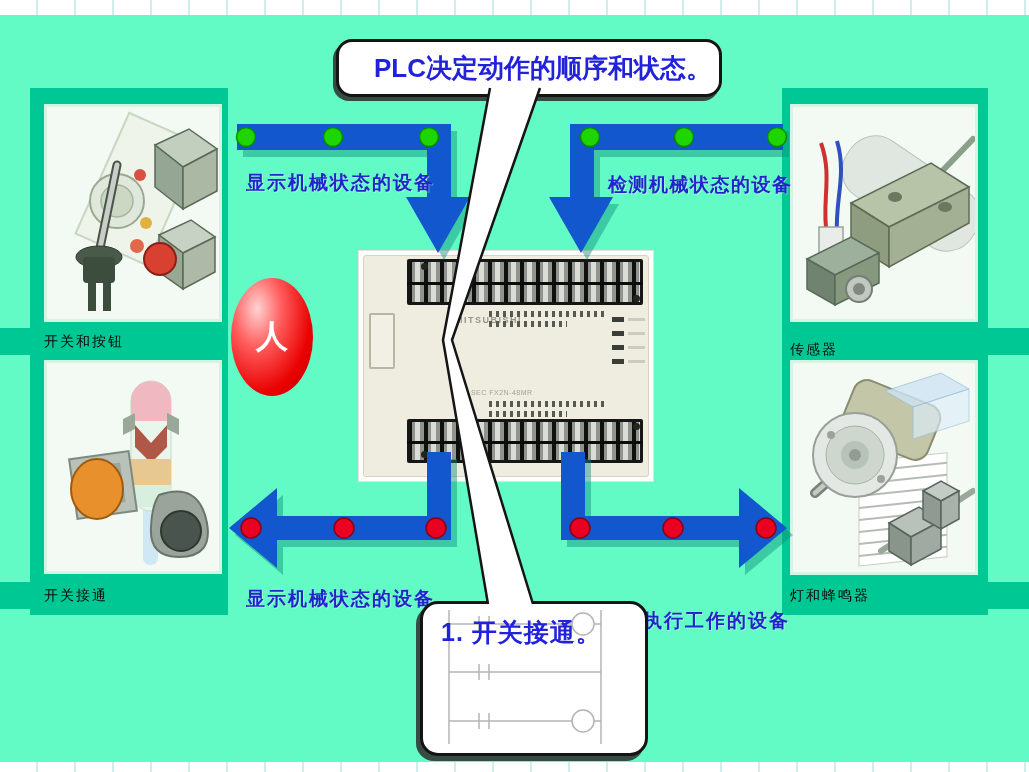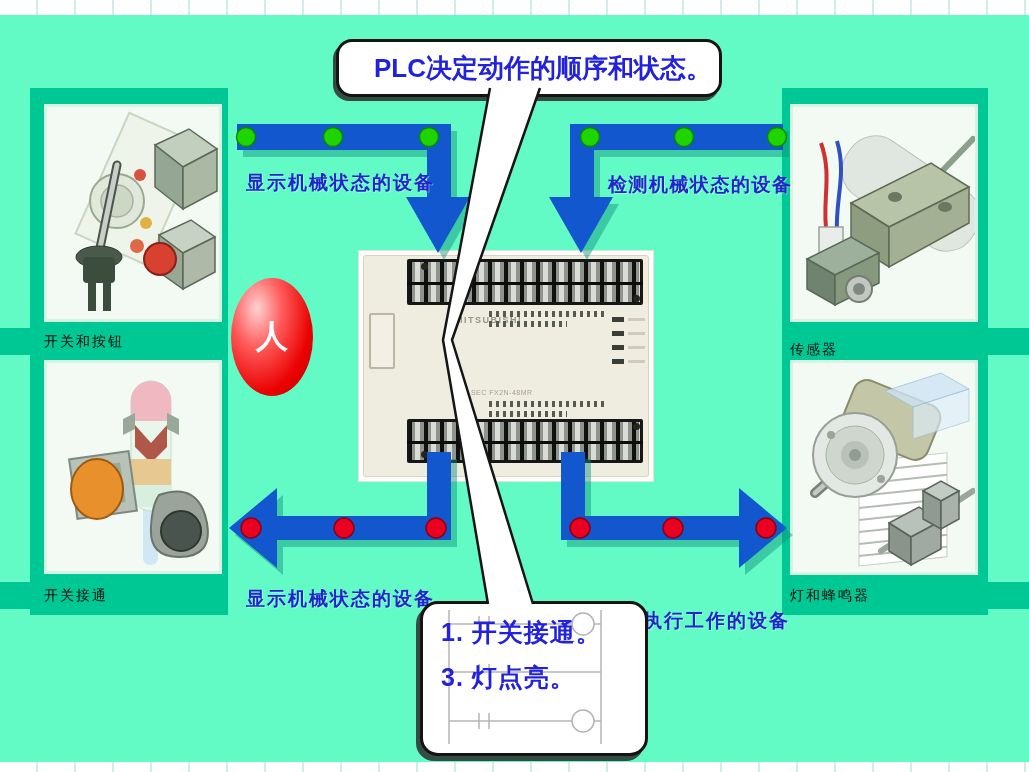--- a/index.html
+++ b/index.html
@@ -297,21 +297,20 @@
       <line x1="56" y1="60" x2="56" y2="76"></line>
         <line x1="66" y1="60" x2="66" y2="76"></line>
       <line x1="26" y1="117" x2="149" y2="117"></line>
       <circle cx="160" cy="117" r="11" fill="#ffffff"></circle>
       <line x1="171" y1="117" x2="178" y2="117"></line>
       <line x1="56" y1="109" x2="56" y2="125"></line>
         <line x1="66" y1="109" x2="66" y2="125"></line>
     </svg>
     <div class="lines">
       <div>1. 开关接通。</div>
-      <div>3. 灯点亮。</div>
     </div>
   </div>
 
   <svg class="overlay split" width="1029" height="772" viewBox="0 0 1029 772">
     <polygon points="490,88 540,88 452,340 533,604 488,604 443,340" fill="#ffffff"></polygon>
     <path d="M490,88 L443,340 L488,604" fill="none" stroke="#151515" stroke-width="2.5" stroke-linejoin="round"></path>
     <path d="M540,88 L452,340 L533,604" fill="none" stroke="#151515" stroke-width="2.5" stroke-linejoin="round"></path>
   </svg>
 
 </div>

